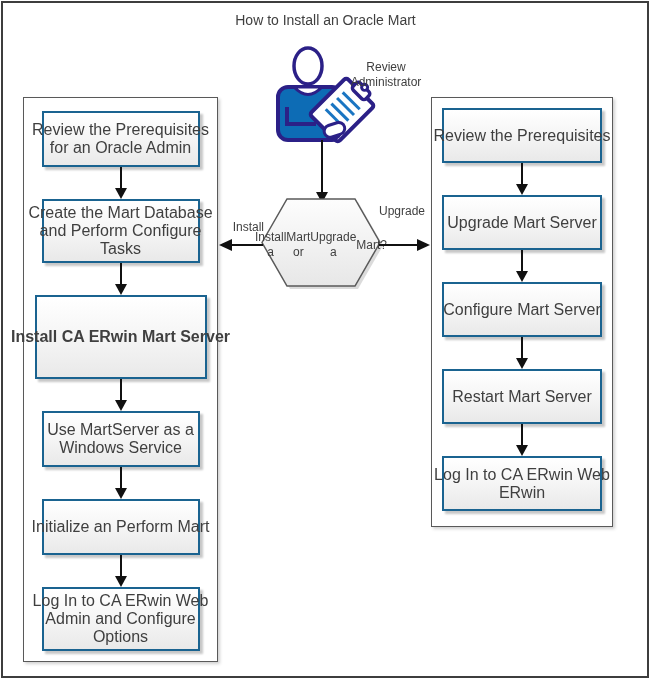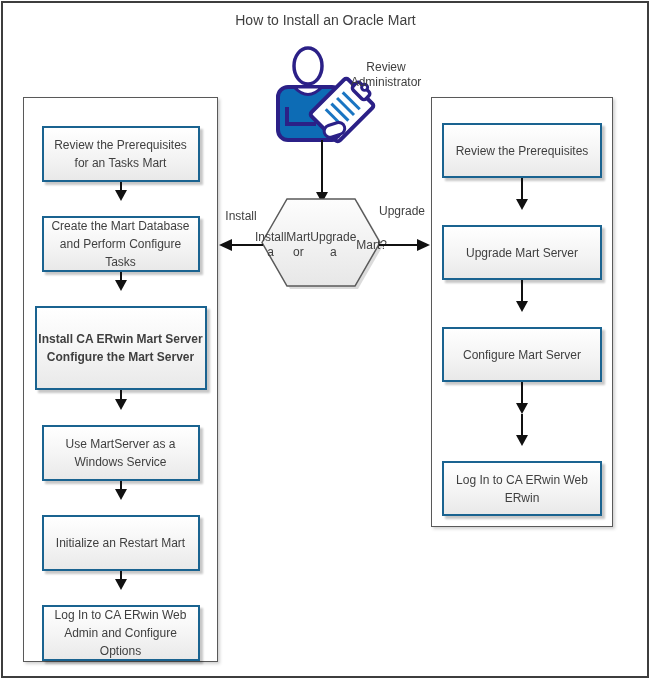--- a/index.html
+++ b/index.html
@@ -27,41 +27,41 @@
     display:flex; flex-direction:column; align-items:center; box-sizing:border-box;
   }
   .container.install { left:23px; top:97px; width:195px; height:565px; padding-top:13px; }
   .container.upgrade { left:431px; top:97px; width:182px; height:430px; padding-top:10px; }
   .step-box {
     width:158px; min-height:56px; box-sizing:border-box;
     border:2px solid #1a6390;
     background:linear-gradient(180deg,#ffffff 0%,#f4f4f4 55%,#e9e9e9 100%);
     box-shadow:3px 3px 2px rgba(0,0,0,0.22);
     display:flex; flex-direction:column; justify-content:center; align-items:center;
-    padding:3px 4px; font-size:12px; line-height:18px; text-align:center;margin-top:15px;
+    padding:3px 4px; font-size:16px; line-height:18px; text-align:center;
   }
   .container.upgrade .step-box { width:160px; min-height:55px; }
   .container.install .step-box:nth-child(5) { width:172px; min-height:84px;font-weight:bold; }
   .step-line { white-space:nowrap; }
   
   .v-arrow { height:32px; display:flex; flex-direction:column; align-items:center; }
   .v-line { width:2px; flex:1; background:#111; }
   .v-head { width:0; height:0; border-left:6px solid transparent; border-right:6px solid transparent; border-top:11px solid #111; }
   
   .actor-arrow { position:absolute; left:316px; top:140px; height:63px; width:12px;
     display:flex; flex-direction:column; align-items:center; }
   
   .hexagon-svg { position:absolute; left:256px; top:197px; }
   .decision-text {
     position:absolute; left:262px; top:200px; width:118px; height:90px;
     display:flex; flex-direction:row; justify-content:center; align-items:center;
     font-size:12px; line-height:15px; text-align:center;
   }
   .branch-label { position:absolute; font-size:12px; }
-  .branch-label.install-label { left:218px; top:209px; width:46px; text-align:center; }
+  .branch-label.install-label { left:218px; top:220px; width:46px; text-align:right; }
   .branch-label.upgrade-label { left:375px; top:204px; width:54px; text-align:center; }
   
   .h-line { position:absolute; height:2px; background:#111; }
   .h-head-left { position:absolute; width:0; height:0;
     border-top:6px solid transparent; border-bottom:6px solid transparent; border-right:13px solid #111; }
   .h-head-right { position:absolute; width:0; height:0;
     border-top:6px solid transparent; border-bottom:6px solid transparent; border-left:13px solid #111; }
   .person-svg { position:absolute; left:268px; top:44px; }
 </style>
 </head>
@@ -129,53 +129,52 @@
 
   <div class="h-line" style="left:230px; top:244px; width:33px;"></div>
   <div class="h-head-left" style="left:219px; top:239px;"></div>
 
   <div class="h-line" style="left:379px; top:244px; width:38px;"></div>
   <div class="h-head-right" style="left:417px; top:239px;"></div>
 
   <div class="container install">
       <div class="step-box">
         <div class="step-line">Review the Prerequisites</div>
-        <div class="step-line">for an Tasks Mart</div>
+        <div class="step-line">for an Oracle Admin</div>
       </div>
       <div class="v-arrow">
         <div class="v-line"></div>
         <div class="v-head"></div>
       </div>
       <div class="step-box">
         <div class="step-line">Create the Mart Database</div>
         <div class="step-line">and Perform Configure</div>
         <div class="step-line">Tasks</div>
       </div>
       <div class="v-arrow">
         <div class="v-line"></div>
         <div class="v-head"></div>
       </div>
       <div class="step-box">
         <div class="step-line">Install CA ERwin Mart Server</div>
-        <div class="step-line">Configure the Mart Server</div>
       </div>
       <div class="v-arrow">
         <div class="v-line"></div>
         <div class="v-head"></div>
       </div>
       <div class="step-box">
         <div class="step-line">Use MartServer as a</div>
         <div class="step-line">Windows Service</div>
       </div>
       <div class="v-arrow">
         <div class="v-line"></div>
         <div class="v-head"></div>
       </div>
       <div class="step-box">
-        <div class="step-line">Initialize an Restart Mart</div>
+        <div class="step-line">Initialize an Perform Mart</div>
       </div>
       <div class="v-arrow">
         <div class="v-line"></div>
         <div class="v-head"></div>
       </div>
       <div class="step-box">
         <div class="step-line">Log In to CA ERwin Web</div>
         <div class="step-line">Admin and Configure</div>
         <div class="step-line">Options</div>
       </div>
@@ -196,20 +195,23 @@
         <div class="v-line"></div>
         <div class="v-head"></div>
       </div>
       <div class="step-box">
         <div class="step-line">Configure Mart Server</div>
       </div>
       <div class="v-arrow">
         <div class="v-line"></div>
         <div class="v-head"></div>
       </div>
+      <div class="step-box">
+        <div class="step-line">Restart Mart Server</div>
+      </div>
       <div class="v-arrow">
         <div class="v-line"></div>
         <div class="v-head"></div>
       </div>
       <div class="step-box">
         <div class="step-line">Log In to CA ERwin Web</div>
         <div class="step-line">ERwin</div>
       </div>
     </div>
 

